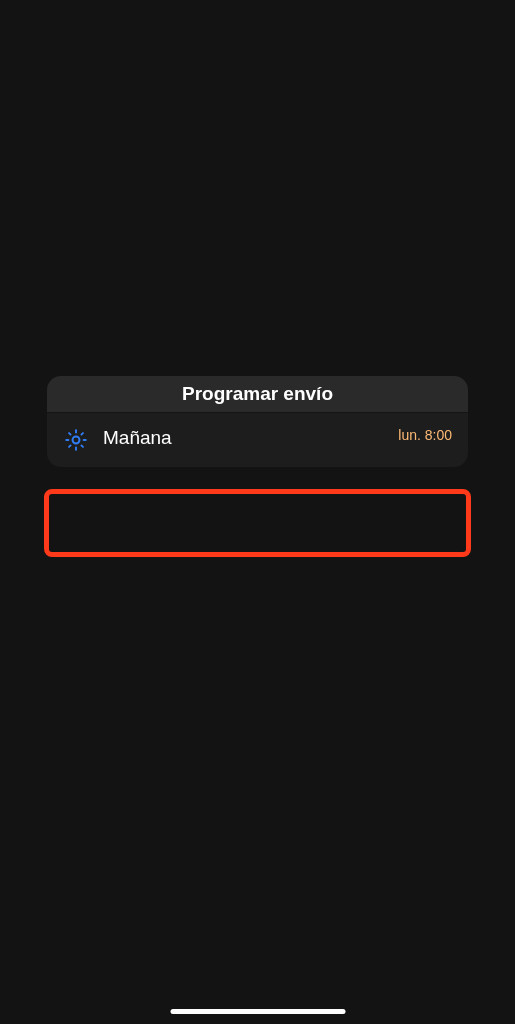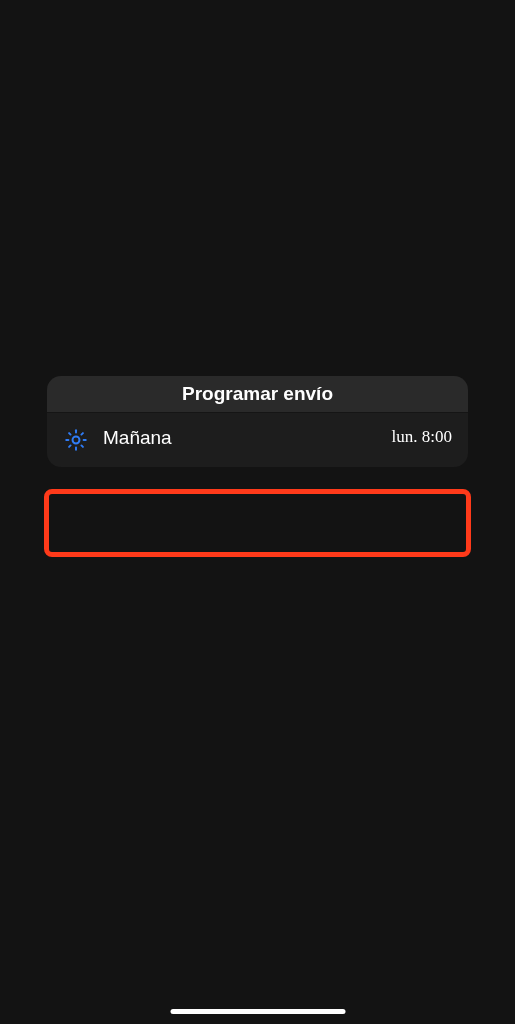--- a/index.html
+++ b/index.html
@@ -50,23 +50,22 @@
       align-items: center;
       justify-content: center;
       flex-shrink: 0;
     }
     .option-label {
       color: #ffffff;
       font-size: 19px;
       flex: 1;
     }
     .option-detail {
-      color: #ffffff;
-      font-size: 17px;
-      font-family: Liberation Serif, serif;
+      color: #fdba74;
+      font-size: 14px;
     }
     .chevron {
       width: 10px;
       height: 16px;
       display: flex;
       align-items: center;
       justify-content: center;
       flex-shrink: 0;
       margin-left: 4px;
     }

